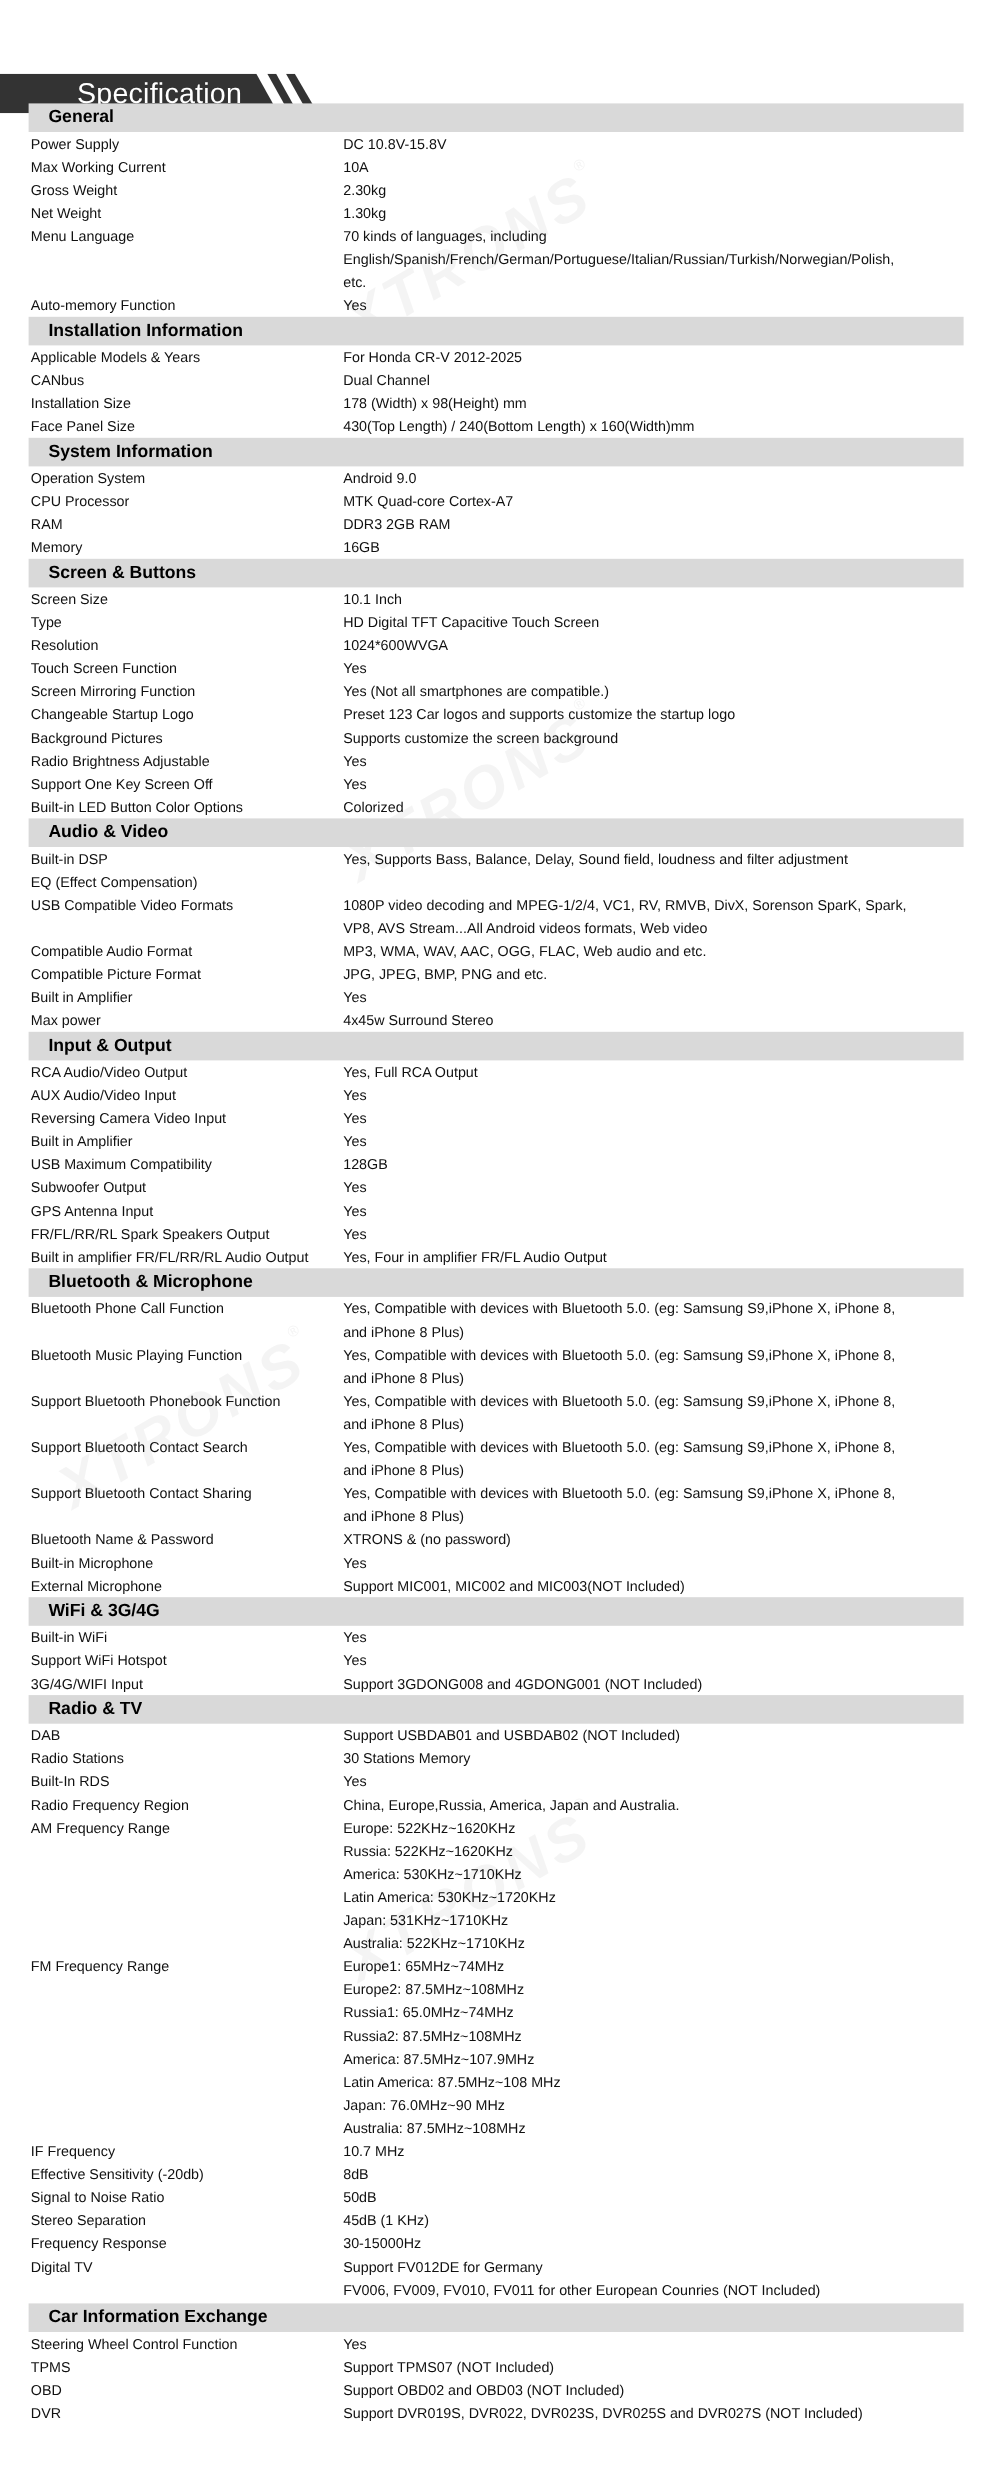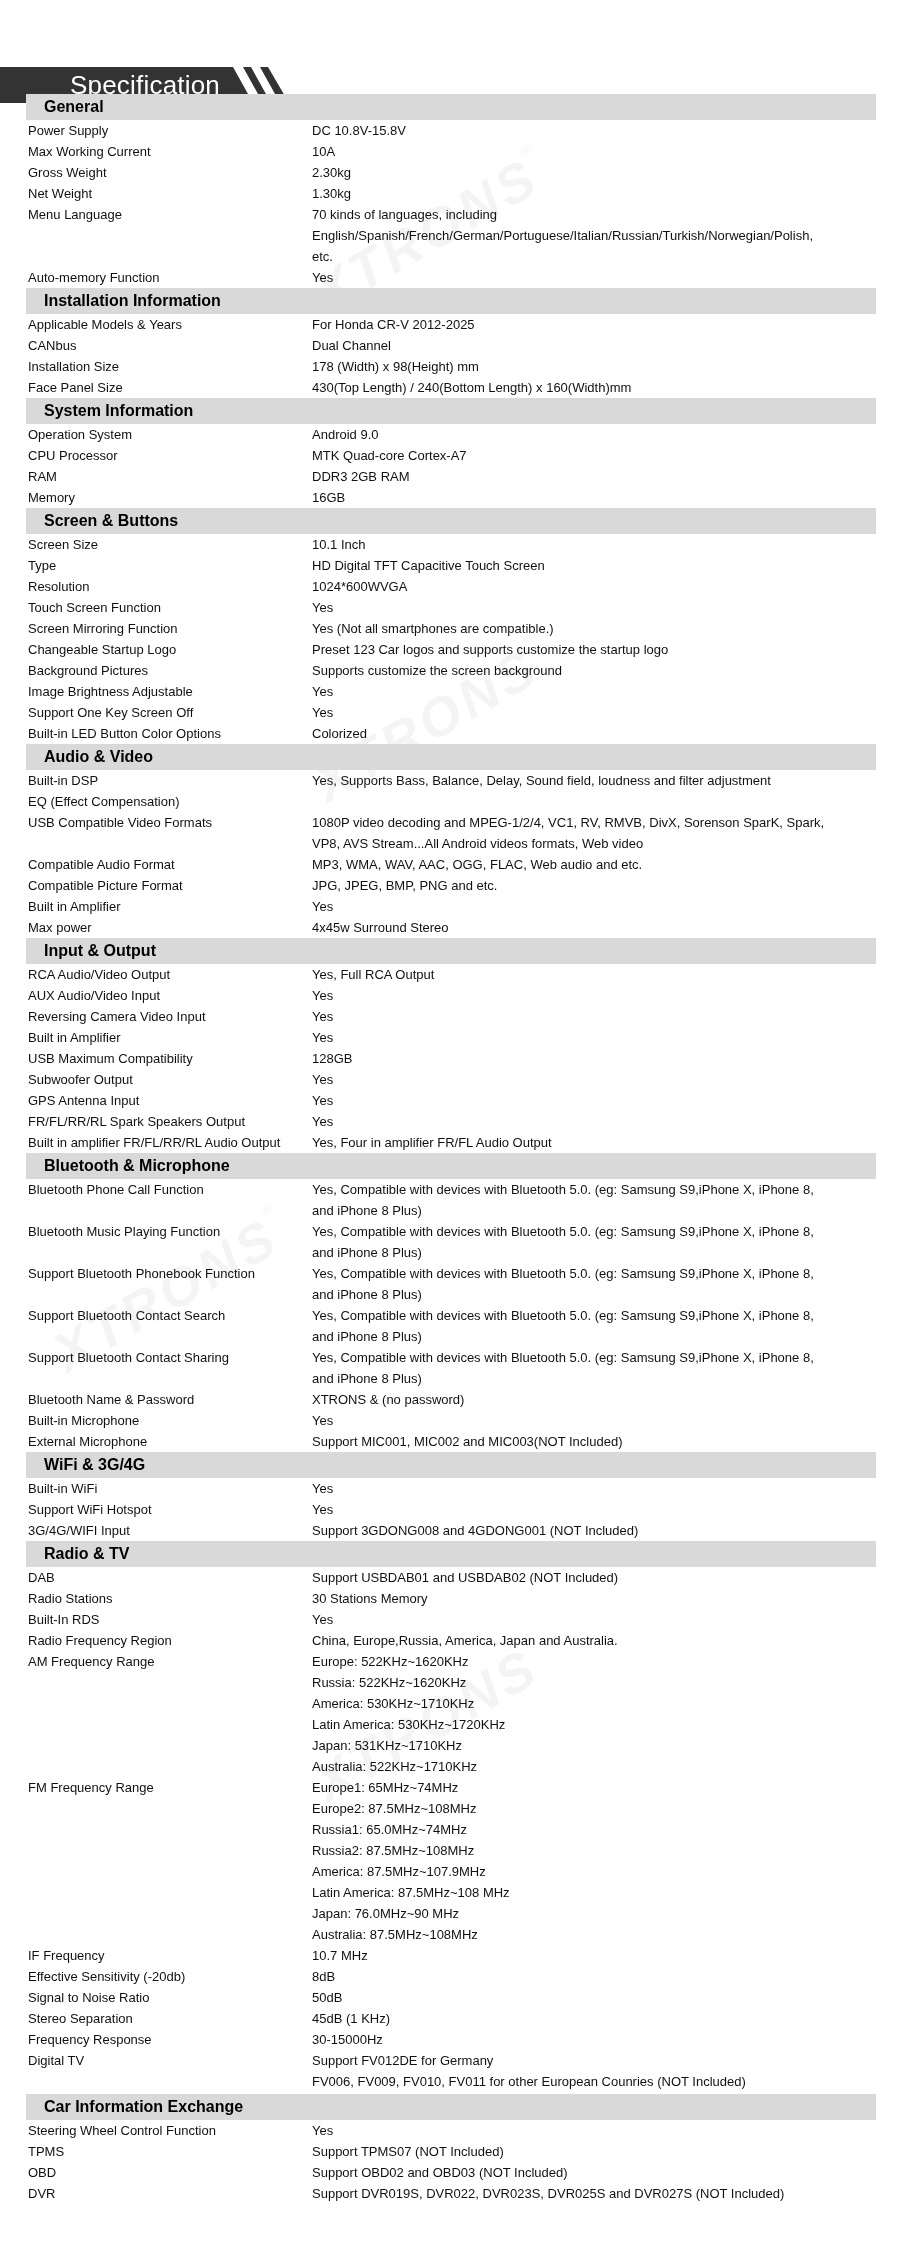--- a/index.html
+++ b/index.html
@@ -165,21 +165,21 @@
         <span class="v-line">Preset 123 Car logos and supports customize the startup logo</span>
       </div>
     </div>
     <div class="row">
       <div class="k">Background Pictures</div>
       <div class="v">
         <span class="v-line">Supports customize the screen background</span>
       </div>
     </div>
     <div class="row">
-      <div class="k">Image Brightness Adjustable</div>
+      <div class="k">Radio Brightness Adjustable</div>
       <div class="v">
         <span class="v-line">Yes</span>
       </div>
     </div>
     <div class="row">
       <div class="k">Support One Key Screen Off</div>
       <div class="v">
         <span class="v-line">Yes</span>
       </div>
     </div>

